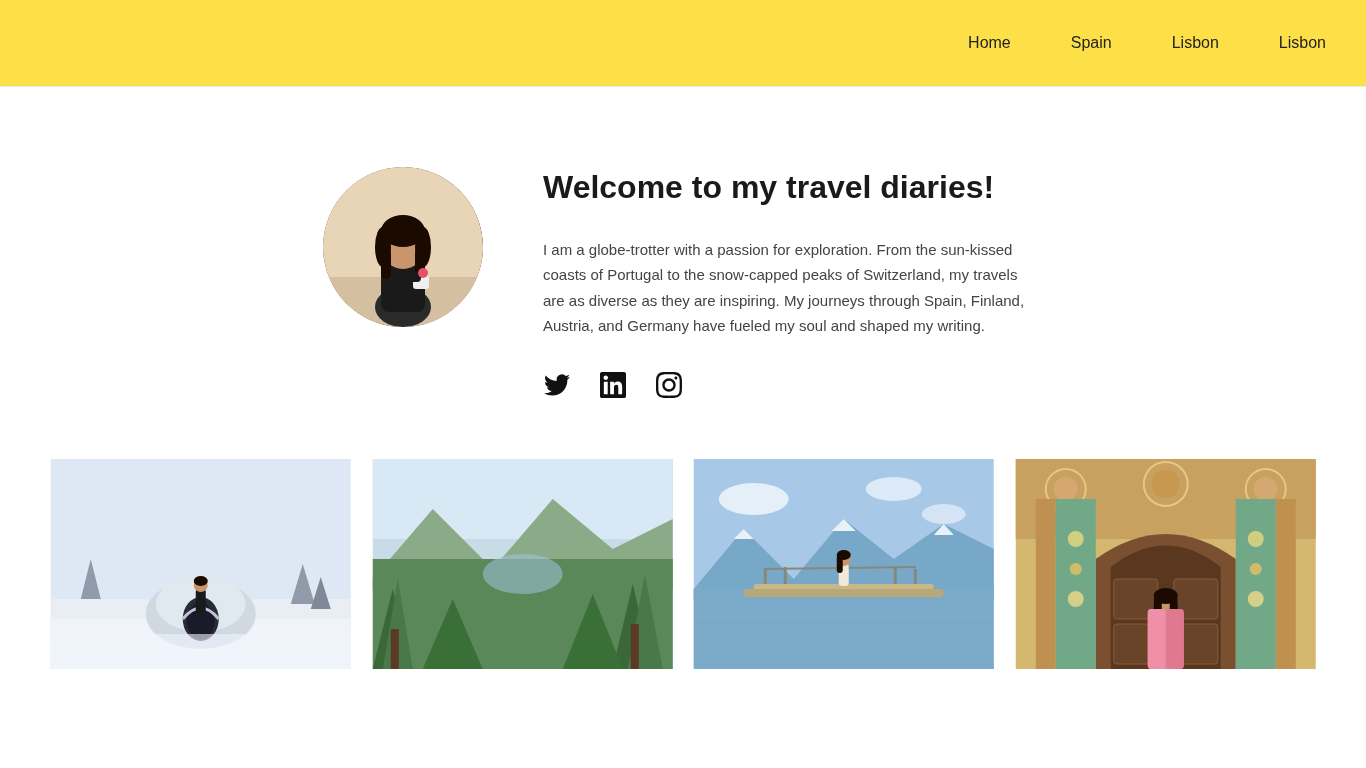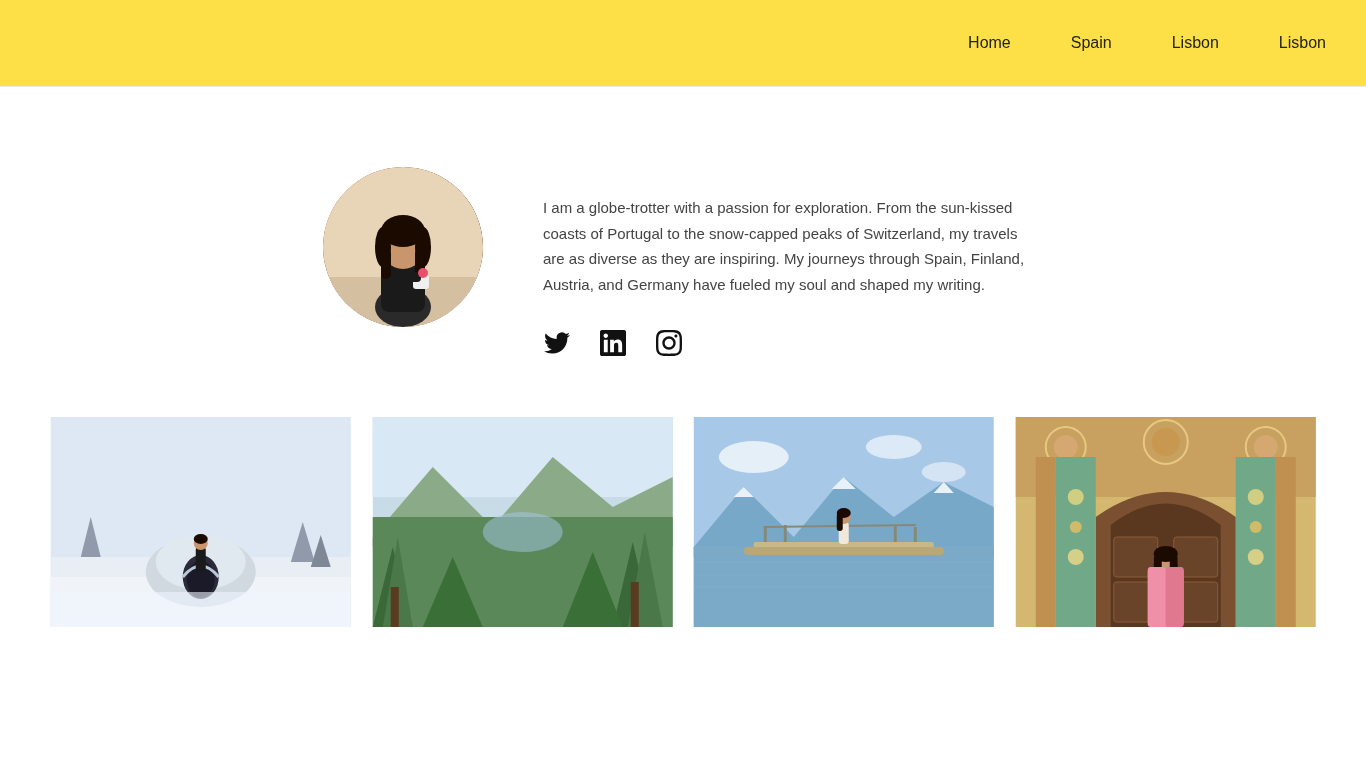--- a/index.html
+++ b/index.html
@@ -194,20 +194,21 @@
 
       <rect x="90" y="108" width="16" height="14" rx="3" fill="#f0f0f0" clip-path="url(#circle-clip)"></rect>
 
       <rect x="78" y="105" width="20" height="10" rx="4" fill="#1a1a1a" clip-path="url(#circle-clip)"></rect>
 
       <circle cx="100" cy="106" r="5" fill="#e8506a" clip-path="url(#circle-clip)"></circle>
     </svg>
   </div>
 
   <div class="hero-content">
+    <h1 class="hero-title">Welcome to my travel diaries!</h1>
     <p class="hero-description">I am a globe-trotter with a passion for exploration. From the sun-kissed coasts of Portugal to the snow-capped peaks of Switzerland, my travels are as diverse as they are inspiring. My journeys through Spain, Finland, Austria, and Germany have fueled my soul and shaped my writing.</p>
 
     <div class="social-icons">
 
       <a href="#" class="social-icon" title="Twitter">
         <svg viewBox="0 0 24 24" xmlns="http://www.w3.org/2000/svg">
           <path d="M23.953 4.57a10 10 0 01-2.825.775 4.958 4.958 0 002.163-2.723c-.951.555-2.005.959-3.127 1.184a4.92 4.92 0 00-8.384 4.482C7.69 8.095 4.067 6.13 1.64 3.162a4.822 4.822 0 00-.666 2.475c0 1.71.87 3.213 2.188 4.096a4.904 4.904 0 01-2.228-.616v.06a4.923 4.923 0 003.946 4.827 4.996 4.996 0 01-2.212.085 4.936 4.936 0 004.604 3.417 9.867 9.867 0 01-6.102 2.105c-.39 0-.779-.023-1.17-.067a13.995 13.995 0 007.557 2.209c9.053 0 13.998-7.496 13.998-13.985 0-.21 0-.42-.015-.63A9.935 9.935 0 0024 4.59z"></path>
         </svg>
       </a>
 

